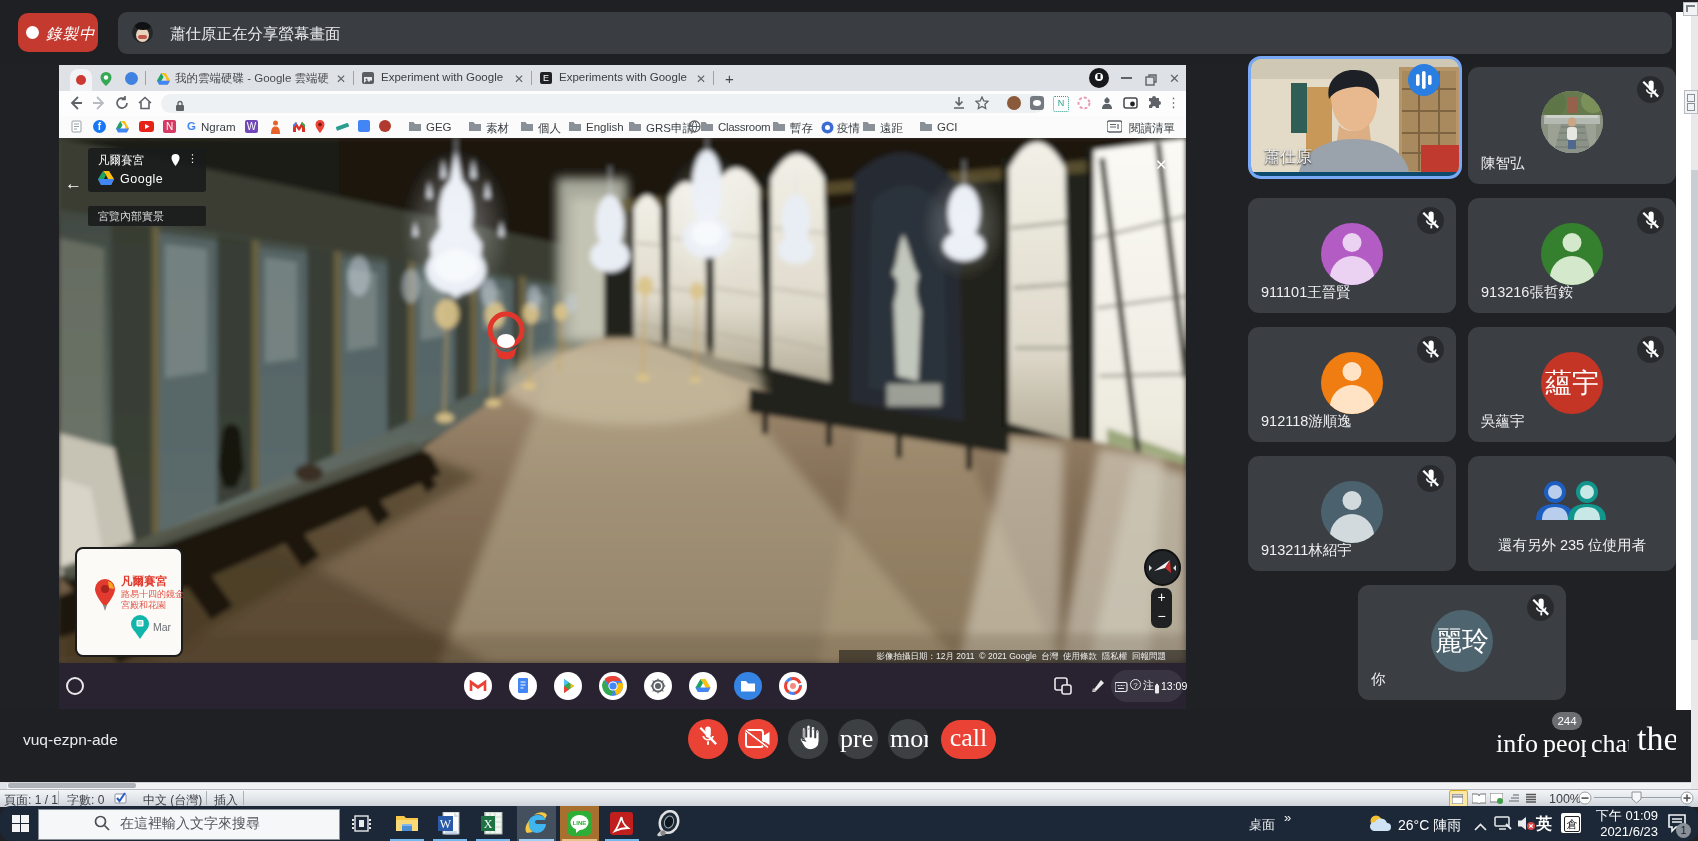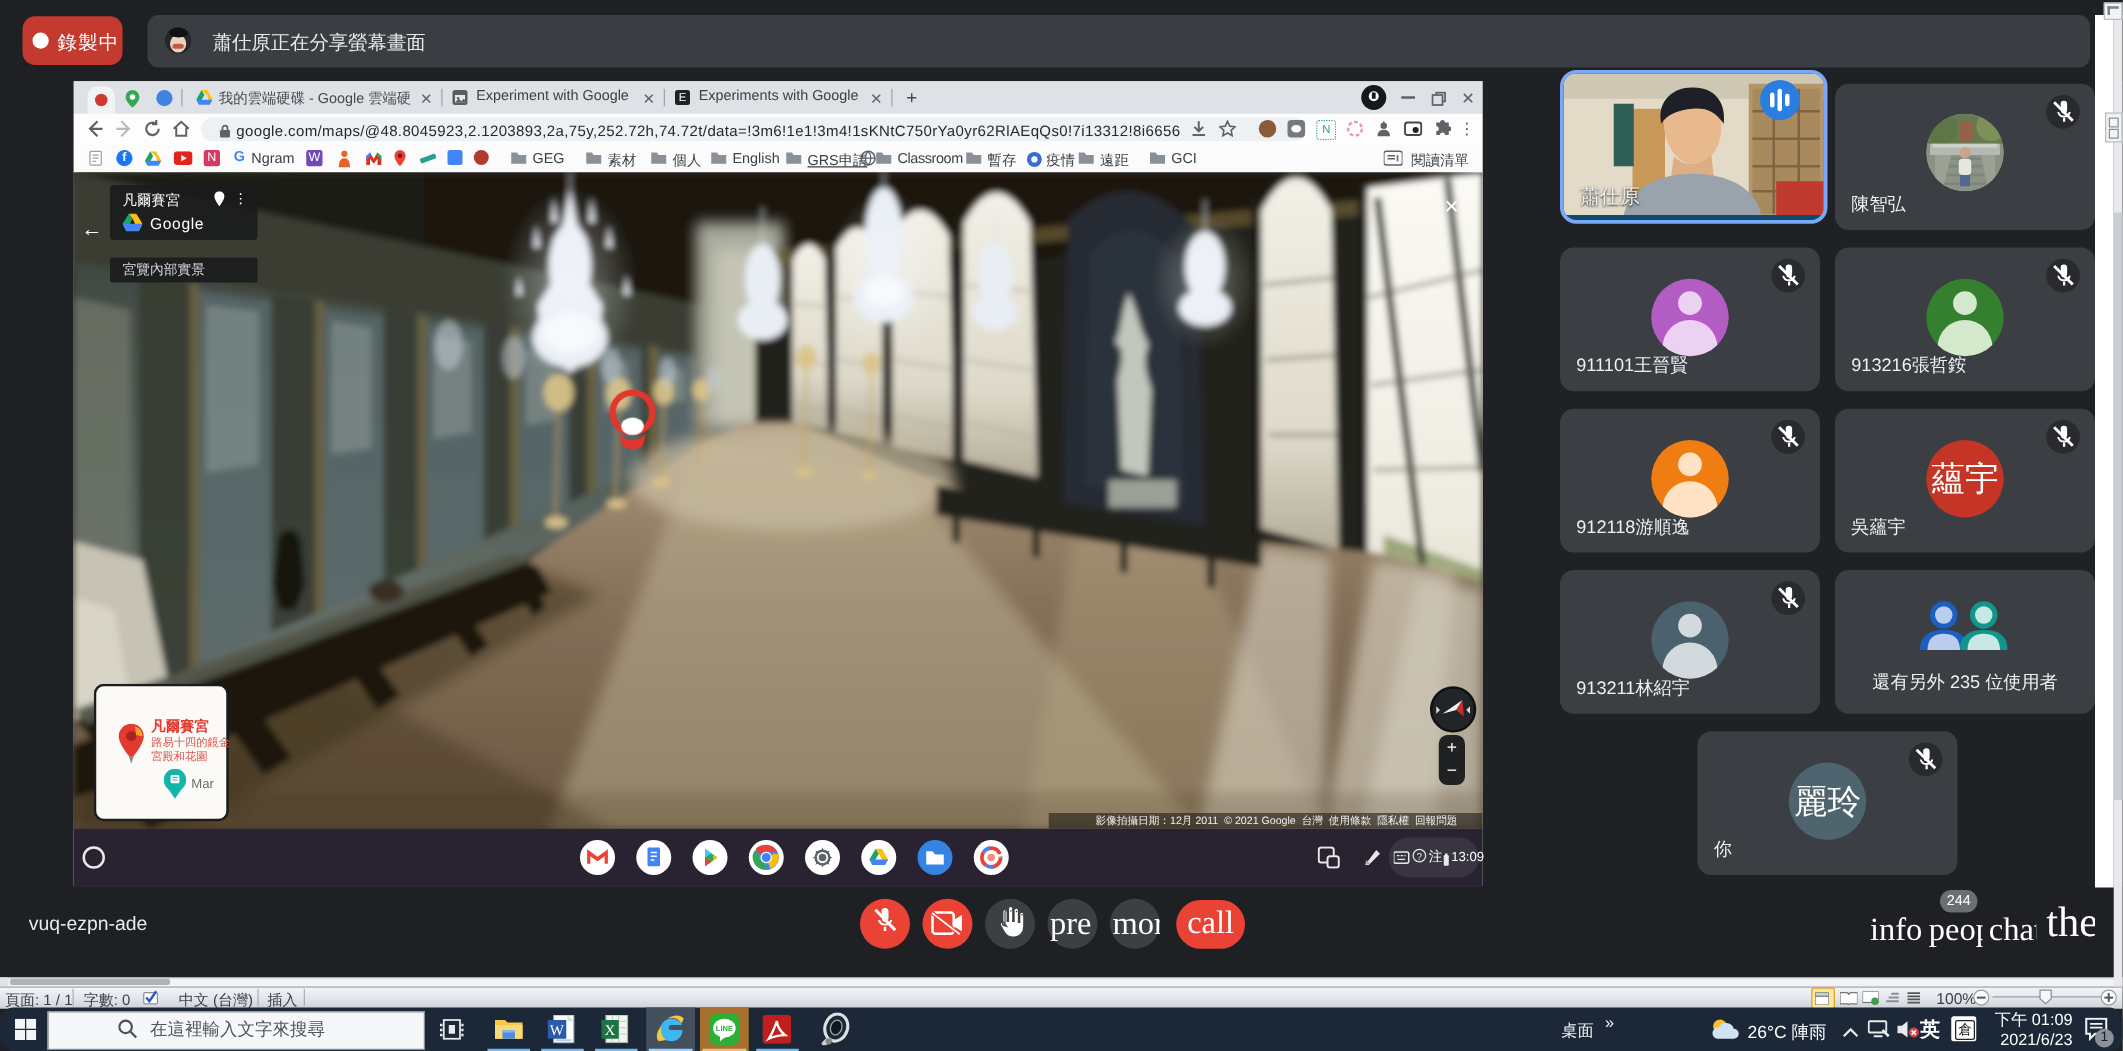--- a/index.html
+++ b/index.html
@@ -9,21 +9,21 @@
 .av{position:absolute;left:50%;top:25px;transform:translateX(-50%);width:62px;height:62px;border-radius:50%;overflow:hidden;}
 .avh{position:absolute;left:50%;top:10px;transform:translateX(-50%);width:19px;height:19px;border-radius:50%;}
 .avb{position:absolute;left:50%;top:33px;transform:translateX(-50%);width:44px;height:44px;border-radius:50%;}
 .serif{font-family:"Liberation Serif",serif;}
 </style></head>
 <body>
 
 <div class="abs" style="left:0;top:0;width:1698px;height:65px;background:#1e2023;"></div>
 <div class="abs" style="left:18px;top:13px;width:80px;height:39px;background:#c43a2f;border-radius:10px;"></div>
 <div class="abs" style="left:26px;top:26px;width:13px;height:13px;border-radius:50%;background:#fff;"></div>
-<div class="abs" style="left:46px;top:24px;color:#fff;font-size:15.5px;letter-spacing:1px;">錄製中</div>
+<div class="abs" style="left:46px;top:24px;color:#fff;font-size:15.5px;letter-spacing:1px;font-style:italic;">錄製中</div>
 <div class="abs" style="left:118px;top:12px;width:1554px;height:42px;background:#3a3e42;border-radius:9px;"></div>
 <div class="abs" style="left:132px;top:22px;width:21px;height:21px;border-radius:50%;background:#242628;overflow:hidden;">
   <div class="abs" style="left:4px;top:6px;width:13px;height:14px;border-radius:50%;background:#e8d3bb;"></div>
   <div class="abs" style="left:2.5px;top:-1px;width:16px;height:9px;border-radius:50%;background:#101114;"></div>
   <div class="abs" style="left:6px;top:13px;width:9px;height:4px;border-radius:2px;background:#c2574d;"></div>
 </div>
 <div class="abs" style="left:170px;top:24px;color:#e8eaed;font-size:15.5px;">蕭仕原正在分享螢幕畫面</div>
 
 <div id="chrome" class="abs" style="left:59px;top:65px;width:1127px;height:644px;background:#dee1e6;">
 
@@ -82,21 +82,20 @@
           <path d="M13 8 a5 5 0 1 1 -1.8 -3.8 M11 1 v3.4 h-3.4" stroke="#5f6368" stroke-width="1.7" fill="none"></path>
         </svg></div>
     <div class="abs" style="left:78px;top:4px;"><svg width="16" height="16">
           <path d="M2 8 L8 2.5 L14 8 M4 7 v6.5 h8 V7" stroke="#5f6368" stroke-width="1.6" fill="none"></path>
         </svg></div>
     <div class="abs" style="left:102px;top:3px;width:884px;height:19px;background:#eef1f4;border-radius:10px;"></div>
     <div class="abs" style="left:116px;top:7px;"><svg width="10" height="12">
           <rect x="1" y="5" width="8" height="6" rx="1" fill="#5f6368"></rect>
           <path d="M3 5 V3.5 a2 2 0 0 1 4 0 V5" stroke="#5f6368" stroke-width="1.4" fill="none"></path>
         </svg></div>
-    <div class="abs" style="left:130px;top:7px;width:850px;overflow:hidden;color:#26282b;font-size:12px;letter-spacing:.3px;white-space:nowrap;">google.com/maps/@48.8045923,2.1203893,2a,75y,252.72h,74.72t/data=!3m6!1e1!3m4!1sKNtC750rYa0yr62RlAEqQs0!7i13312!8i6656</div>
     <div class="abs" style="left:893px;top:5px;"><svg width="14" height="14">
           <path d="M7 1 v8 M3.5 5.5 L7 9 l3.5 -3.5 M2 12 h10" stroke="#5f6368" stroke-width="1.6" fill="none"></path>
         </svg></div>
     <div class="abs" style="left:916px;top:5px;"><svg width="14" height="14">
           <path d="M7 1 l1.8 3.9 4.2 .5 -3.1 2.9 .8 4.2 L7 10.4 3.3 12.5 l.8 -4.2 L1 5.4 l4.2 -.5 Z" fill="none" stroke="#5f6368" stroke-width="1.3"></path>
         </svg></div>
     <div class="abs" style="left:948px;top:5px;width:14px;height:14px;border-radius:50%;background:#8a5a3a;"></div>
     <div class="abs" style="left:971px;top:5px;width:14px;height:14px;background:#757a80;border-radius:3px;">
         <div class="abs" style="left:3px;top:4px;width:8px;height:6px;border-radius:50%;background:#fff;"></div>
       </div>
@@ -168,21 +167,21 @@
           <path d="M1 1 h4.5 l1.5 2 h6 v7 h-12 z" fill="#8a9097"></path>
         </svg></div>
     <div class="abs" style="left:479px;top:5px;">個人</div>
     <div class="abs" style="left:509px;top:5px;"><svg width="14" height="11">
           <path d="M1 1 h4.5 l1.5 2 h6 v7 h-12 z" fill="#8a9097"></path>
         </svg></div>
     <div class="abs" style="left:527px;top:5px;">English</div>
     <div class="abs" style="left:569px;top:5px;"><svg width="14" height="11">
           <path d="M1 1 h4.5 l1.5 2 h6 v7 h-12 z" fill="#8a9097"></path>
         </svg></div>
-    <div class="abs" style="left:587px;top:5px;text-decoration:underline;">GRS申請</div>
+    <div class="abs" style="left:587px;top:5px;">GRS申請</div>
     <div class="abs" style="left:629px;top:4px;"><svg width="13" height="13">
           <circle cx="6.5" cy="6.5" r="5.5" fill="none" stroke="#5f6368" stroke-width="1.3"></circle>
           <path d="M1 6.5 h11 M6.5 1 a8 8 0 0 1 0 11 M6.5 1 a8 8 0 0 0 0 11" stroke="#5f6368" fill="none"></path>
         </svg></div>
     <div class="abs" style="left:641px;top:5px;"><svg width="14" height="11">
           <path d="M1 1 h4.5 l1.5 2 h6 v7 h-12 z" fill="#8a9097"></path>
         </svg></div>
     <div class="abs" style="left:659px;top:5px;letter-spacing:-.3px;">Classroom</div>
     <div class="abs" style="left:713px;top:5px;"><svg width="14" height="11">
           <path d="M1 1 h4.5 l1.5 2 h6 v7 h-12 z" fill="#8a9097"></path>

